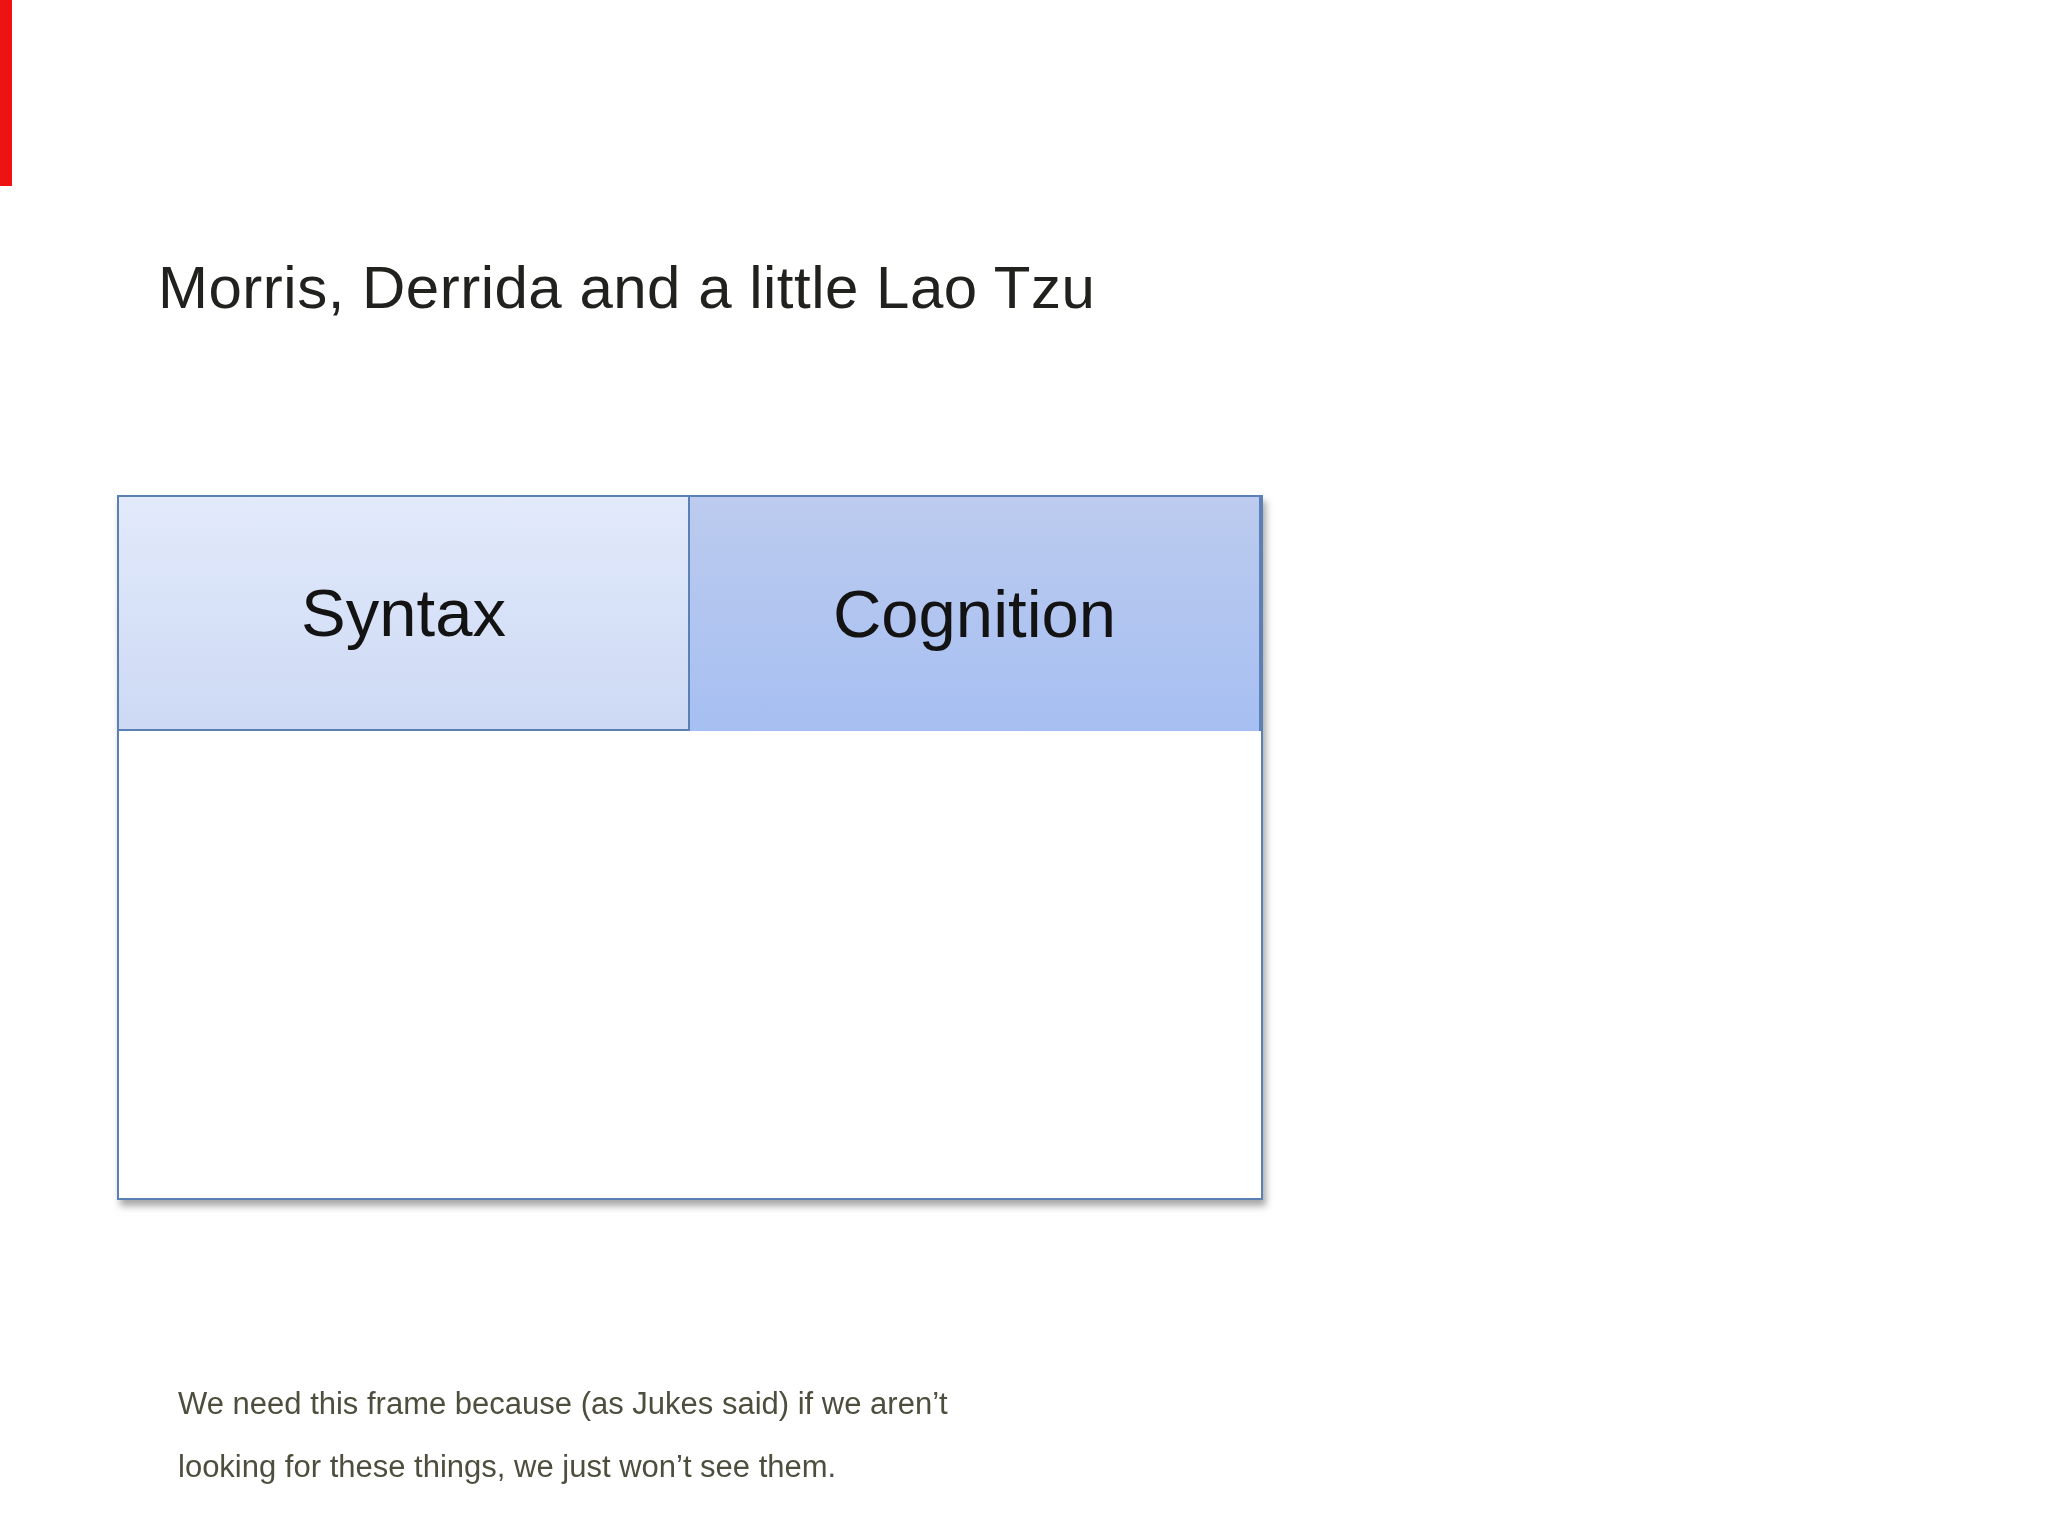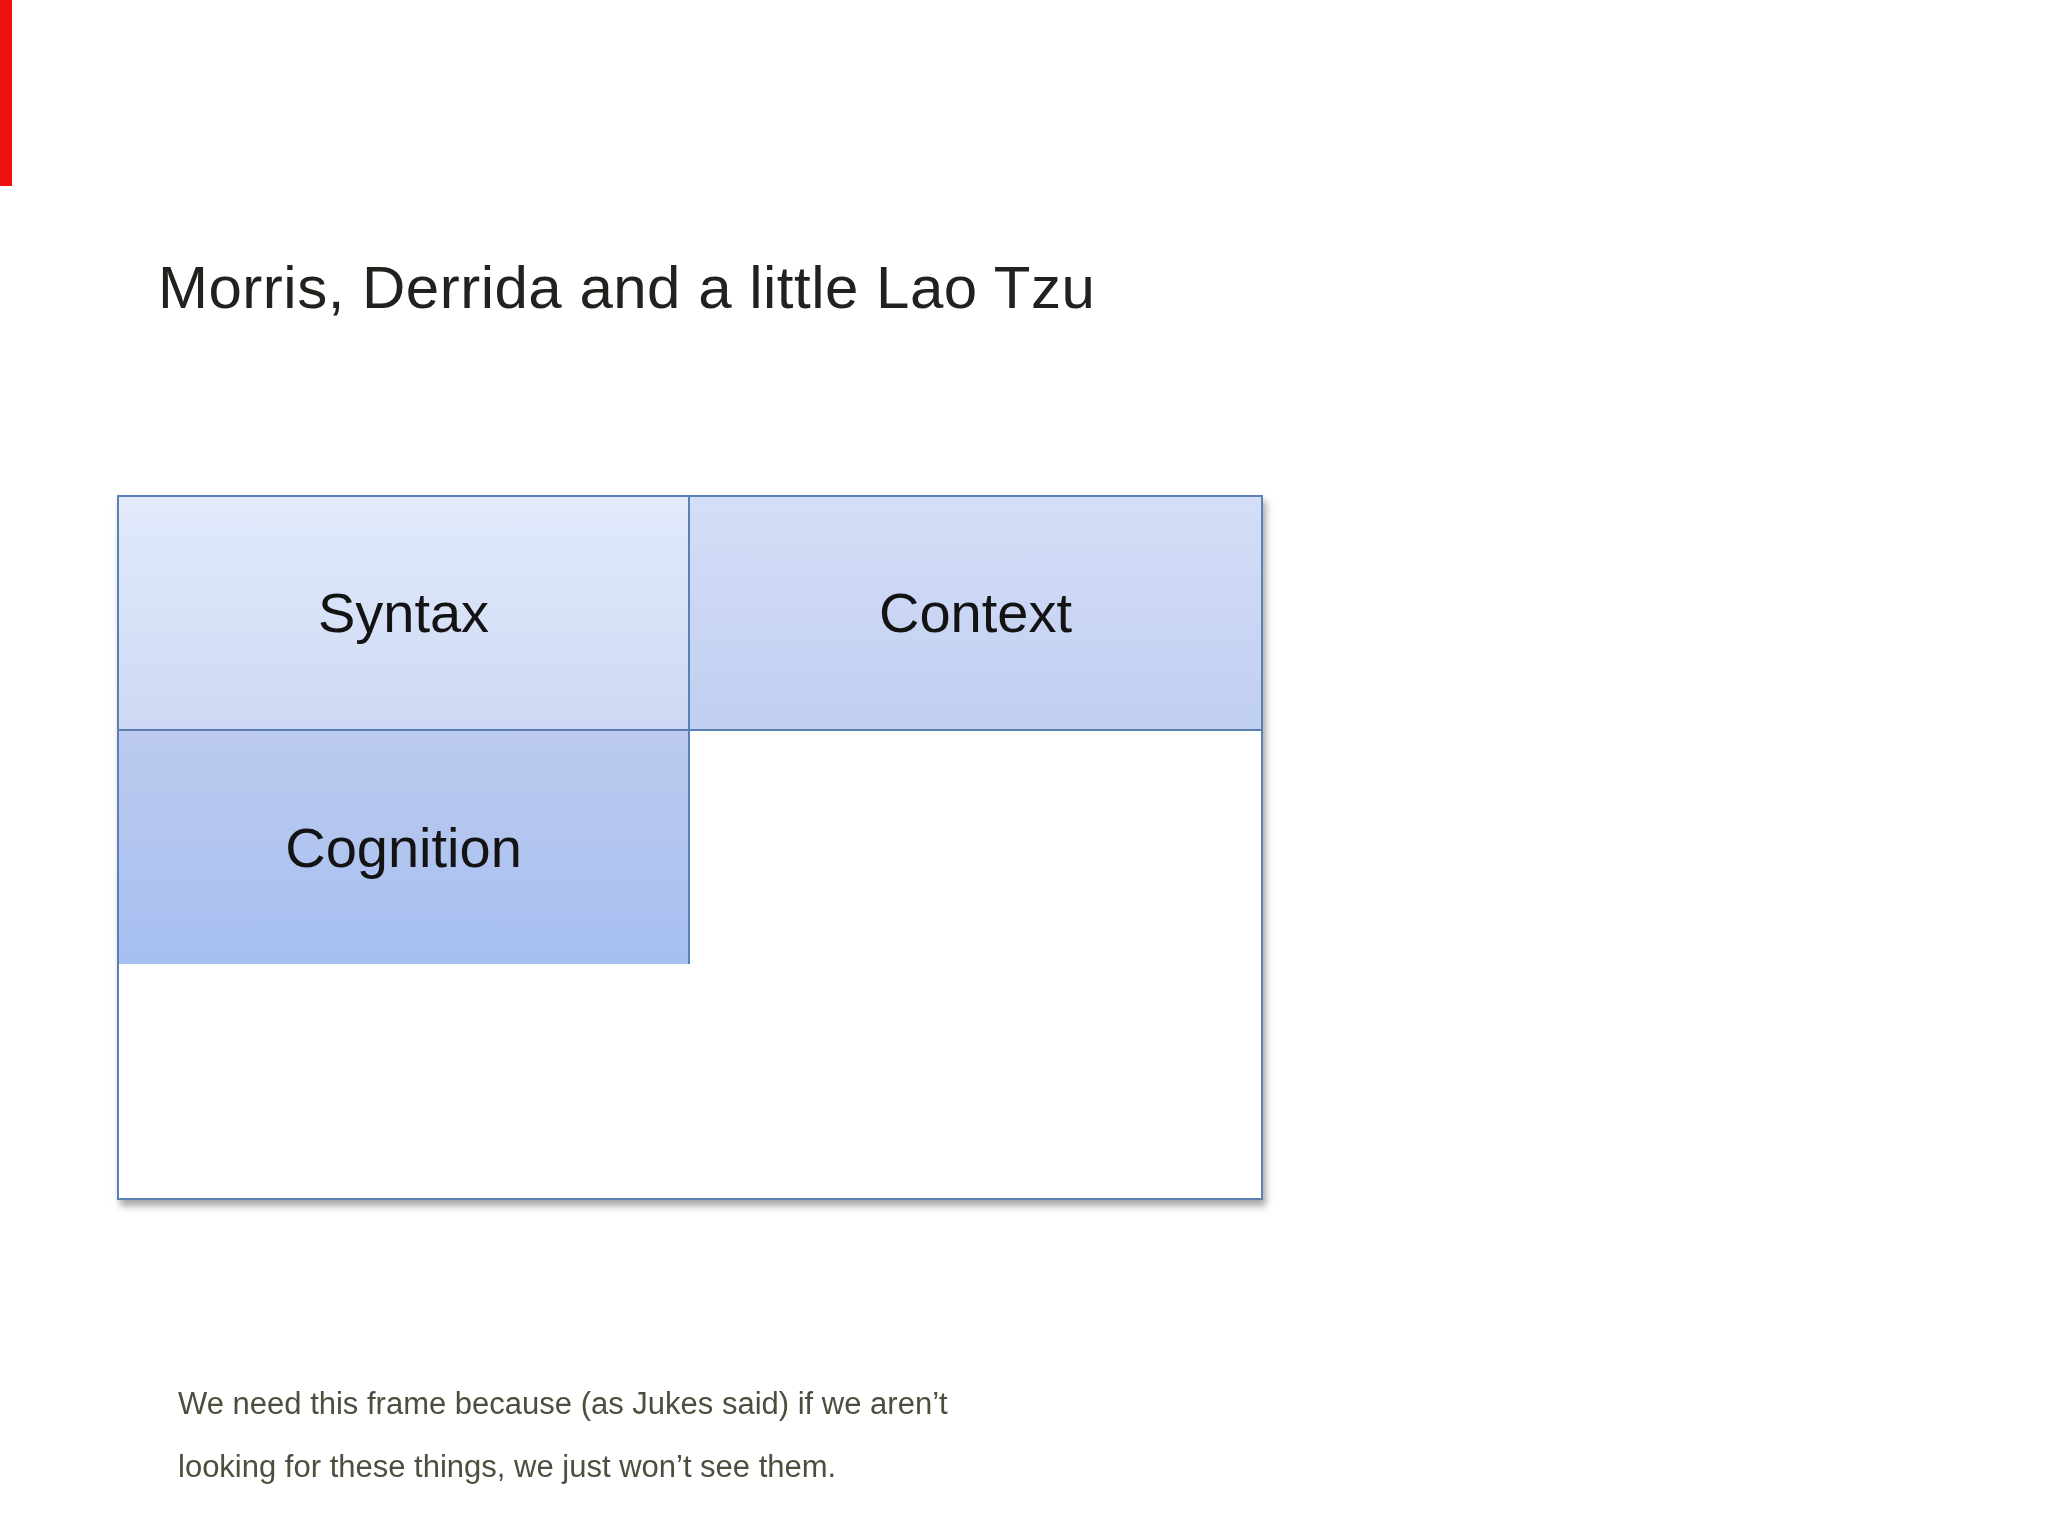--- a/index.html
+++ b/index.html
@@ -54,21 +54,21 @@
     border:2px solid var(--table-border);
     box-shadow:3px 6px 7px rgba(95,95,95,0.55);
   }
   .cell{
     box-sizing:border-box;
     border-right:2px solid var(--table-border);
     border-bottom:2px solid var(--table-border);
     display:flex;
     align-items:center;
     justify-content:center;
-    font-size:56px;
+    font-size:67px;
     color:var(--cell-text);
   }
   .cell.col2{border-right:none;}
   .cell.r3{border-bottom:none;}
   .cell.r1{background:linear-gradient(180deg,var(--cell-r1-top),var(--cell-r1-bottom));}
   .cell.r2{background:linear-gradient(180deg,var(--cell-r2-top),var(--cell-r2-bottom));}
   .cell.r3{background:linear-gradient(180deg,var(--cell-r3-top),var(--cell-r3-bottom));}
   .footnote{
     position:absolute;
     left:178px;top:1372px;
@@ -82,21 +82,20 @@
 <body>
 
 <div class="slide">
 
   <div class="red-marker"></div>
 
   <div class="slide-title">Morris, Derrida and a little Lao Tzu</div>
 
   <div class="matrix">
     <div class="cell r1 col1">Syntax</div>
-    <div class="cell r2 col2">Context</div>
     <div class="cell r3 col1">Cognition</div>
   </div>
 
   <div class="footnote">
     <span>We need this frame because (as Jukes said) if we aren’t</span><br>
     <span>looking for these things, we just won’t see them.</span>
   </div>
 
 </div>
 

